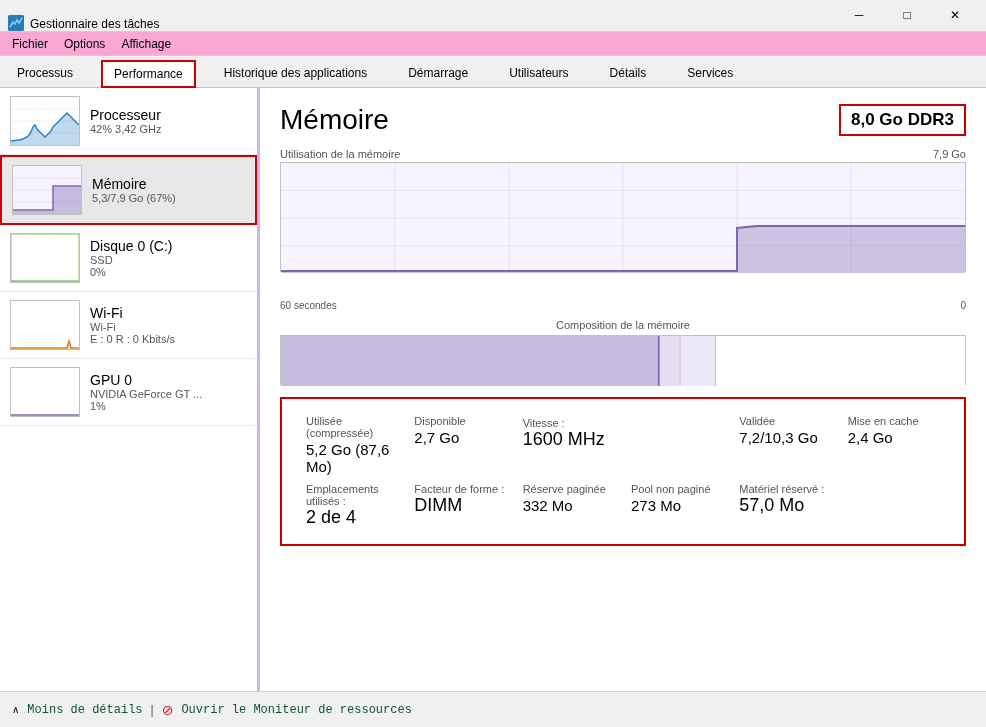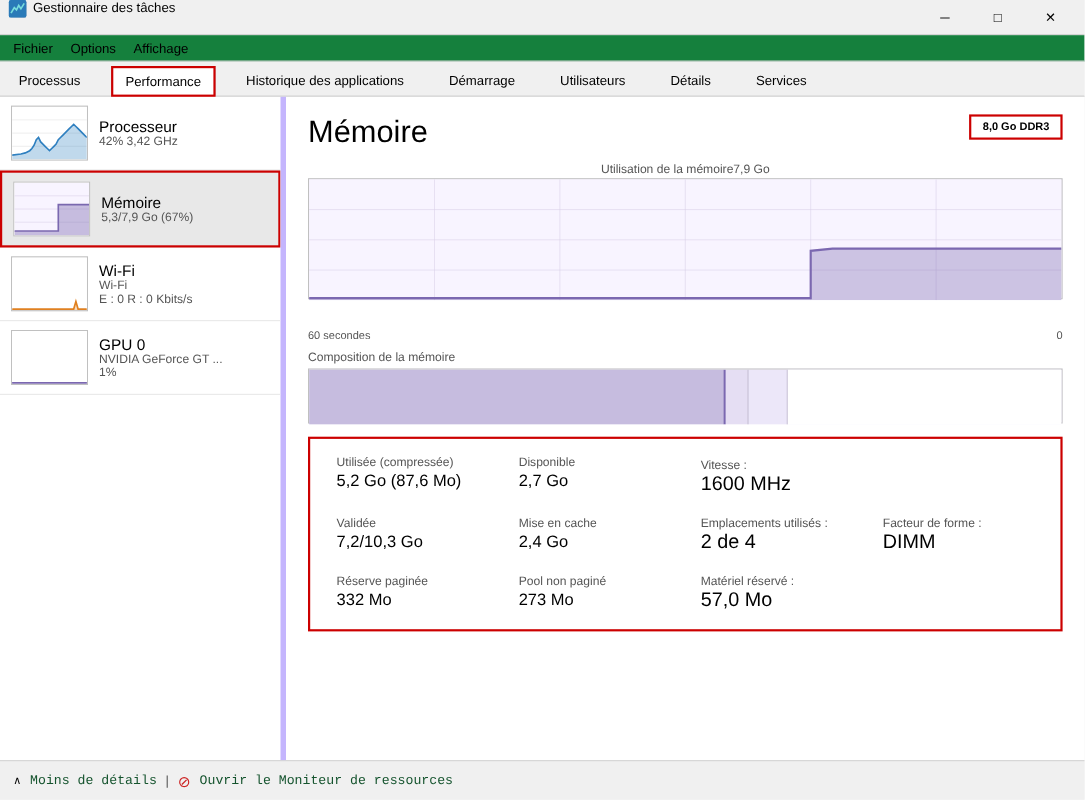--- a/index.html
+++ b/index.html
@@ -3,40 +3,40 @@
   <meta charset="utf-8">
   <style>
     * { box-sizing: border-box; margin: 0; padding: 0; }
     body { font-family: 'Segoe UI', Arial, sans-serif; font-size: 12px; background: #f0f0f0; color: #000; width: 986px; height: 727px; overflow: hidden; }
 
     
     .titlebar {
       background: #f0f0f0;
       height: 32px;
       display: flex;
-      align-items: flex-start;
+      align-items: flex-end;
       padding: 0 8px;
       border-bottom: 1px solid #d0d0d0;
       user-select: none;
     }
     .titlebar-icon {
       width: 16px; height: 16px; margin-right: 6px;
       background: linear-gradient(135deg, #4a9eda 0%, #2a7ab8 50%, #1a5a98 100%);
       display: inline-block; border-radius: 2px;
     }
     .titlebar-title { flex: 1; font-size: 12px; }
     .titlebar-controls { display: flex; gap: 2px; }
     .titlebar-btn {
       width: 46px; height: 32px; border: none; background: transparent;
       cursor: pointer; font-size: 12px; display: flex; align-items: center; justify-content: center;
     }
 
     
     .menubar {
-      background: #15803d;
+      background: #f9a8d4;
       height: 24px;
       display: flex;
       align-items: center;
       padding: 0 4px;
       border-bottom: 1px solid #d0d0d0;
     }
     .menu-item {
       padding: 2px 8px;
       cursor: pointer;
       font-size: 12px;
@@ -75,21 +75,21 @@
     
     .main-content {
       display: flex;
       height: calc(727px - 32px - 24px - 32px - 36px);
       background: #fff;
     }
 
     
     .sidebar {
       width: 260px;
-      border-right: 5px solid #c4b5fd;
+      border-right: 3px solid #c4b5fd;
       background: #fff;
       overflow-y: auto;
     }
     .sidebar-item {
       display: flex;
       align-items: center;
       padding: 8px 10px;
       cursor: pointer;
       border-bottom: 1px solid #e8e8e8;
     }
@@ -125,29 +125,29 @@
       margin-bottom: 12px;
     }
     .detail-title {
       font-size: 28px;
       font-weight: 300;
       color: #000;
     }
     .detail-type-badge {
       border: 2px solid #cc0000;
       padding: 4px 10px;
-      font-size: 10px;
+      font-size: 17px;
       font-weight: 600;
     }
 
     
     .chart-section { margin-bottom: 8px; }
     .chart-label-row {
       display: flex;
-      justify-content: center;
+      justify-content: space-between;
       font-size: 11px;
       color: #555;
       margin-bottom: 2px;
     }
     .usage-chart {
       width: 100%;
       height: 110px;
       border: 1px solid #c0c0c0;
       background: #f8f4ff;
       position: relative;
@@ -156,29 +156,29 @@
     .chart-time-row {
       display: flex;
       justify-content: space-between;
       font-size: 10px;
       color: #555;
       margin-top: 28px;
     }
 
     
     .composition-section { margin-bottom: 12px; }
-    .composition-label { font-size: 11px; color: #555; margin-bottom: 4px; }
+    .composition-label { font-size: 11px; color: #555; margin-bottom: 4px; text-align: center; }
 
     
     .stats-box {
       border: 2px solid #cc0000;
       padding: 12px 16px;
       display: grid;
-      grid-template-columns: 1fr 1fr 1fr 1fr;
-      gap: 12px;
+      grid-template-columns: 1fr 1fr 1fr 1fr 1fr 1fr;
+      gap: 0;
     }
     .stat-cell {
       padding: 4px 8px;
     }
     .stat-label {
       font-size: 11px;
       color: #555;
       margin-bottom: 2px;
     }
     .stat-value {
@@ -285,20 +285,35 @@
           <polyline points="0,44 40,44 40,20 68,20" stroke="#7b68b0" stroke-width="1.5" fill="none"></polyline>
           <polygon points="0,44 40,44 40,20 68,20 68,48 0,48" fill="rgba(123,104,176,0.4)"></polygon>
         </svg>
       </div>
       <div class="sidebar-info">
         <div class="sidebar-name">Mémoire</div>
         <div class="sidebar-sub">5,3/7,9 Go (67%)</div>
       </div>
     </div>
 
+    <div class="sidebar-item">
+      <div class="sidebar-thumb">
+        <svg width="68" height="48" viewBox="0 0 68 48">
+          <rect width="68" height="48" fill="#fff"></rect>
+          <rect x="0" y="0" width="68" height="48" fill="none" stroke="#90c060" stroke-width="1"></rect>
+
+          <polyline points="0,47 68,47" stroke="#90c060" stroke-width="1.5" fill="none"></polyline>
+        </svg>
+      </div>
+      <div class="sidebar-info">
+        <div class="sidebar-name">Disque 0 (C:)</div>
+        <div class="sidebar-sub">SSD</div>
+        <div class="sidebar-sub">0%</div>
+      </div>
+    </div>
 
     <div class="sidebar-item">
       <div class="sidebar-thumb">
         <svg width="68" height="48" viewBox="0 0 68 48">
           <rect width="68" height="48" fill="#fff"></rect>
 
           <polyline points="0,47 56,47 58,40 60,47 68,47" stroke="#e08020" stroke-width="1.5" fill="none"></polyline>
           <polygon points="0,47 56,47 58,40 60,47 68,47 68,48 0,48" fill="rgba(224,128,32,0.3)"></polygon>
         </svg>
       </div>

